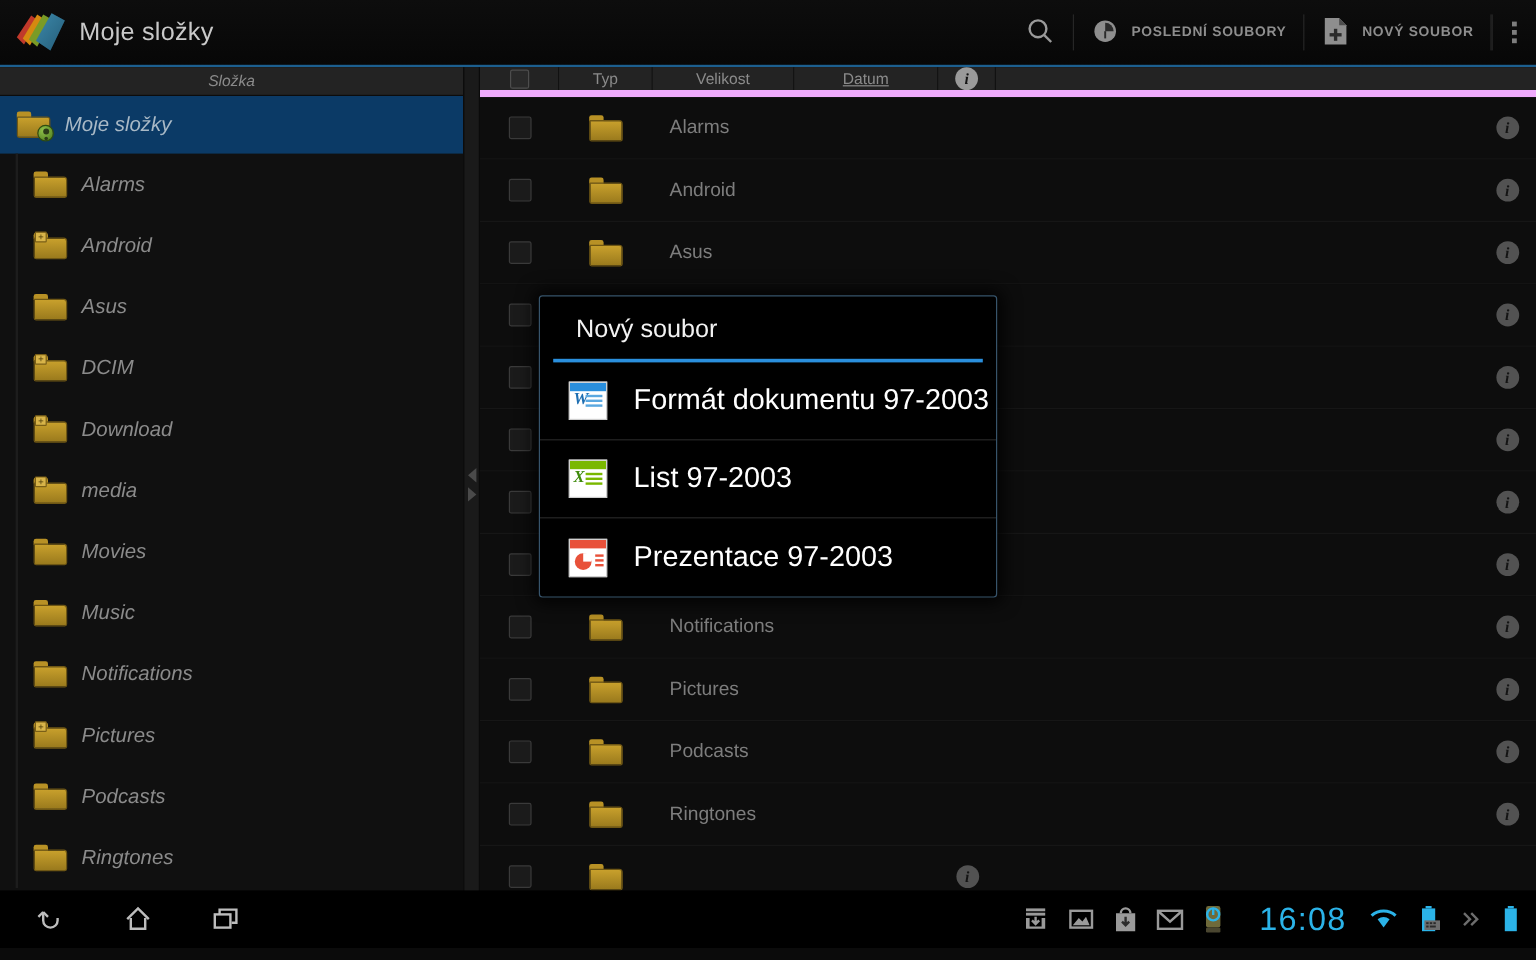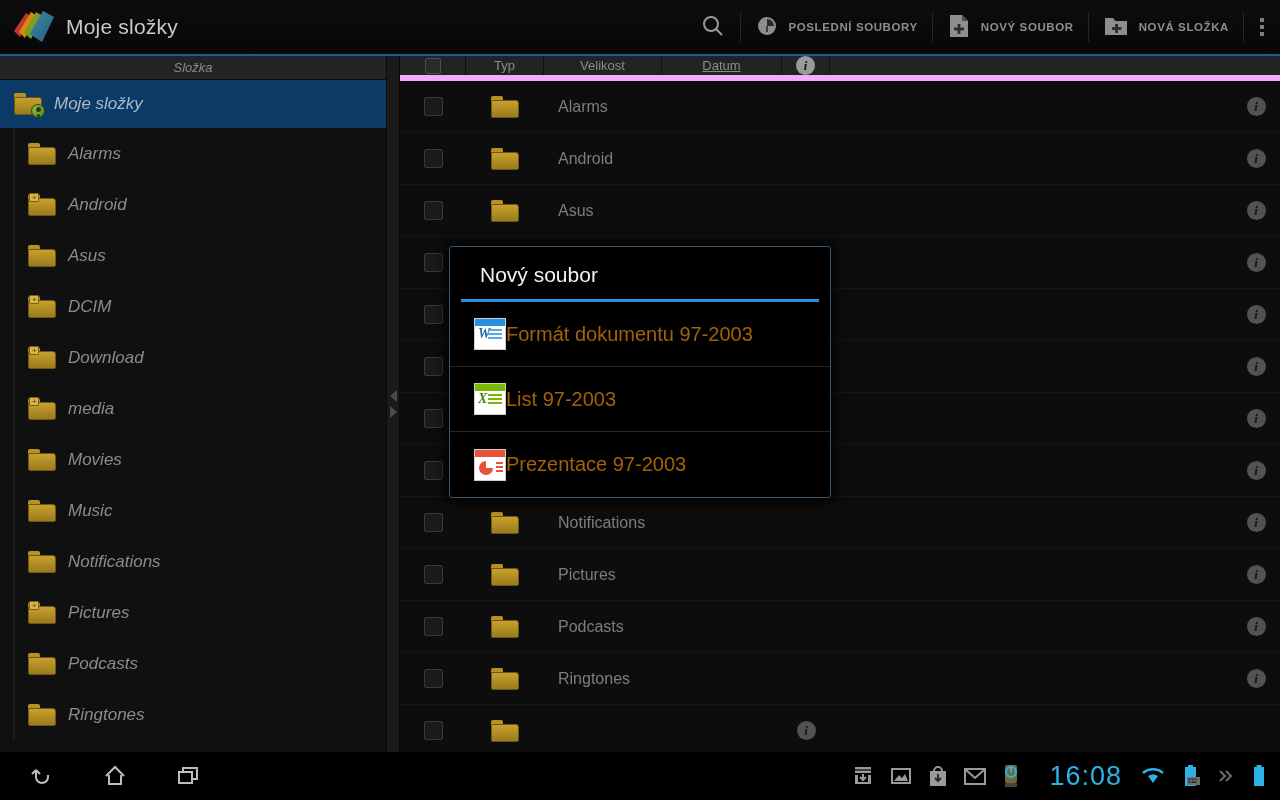--- a/index.html
+++ b/index.html
@@ -133,21 +133,21 @@
     box-shadow:0 0 14px 4px rgba(0,0,0,.85);
     z-index:30;
   }
   .dlg-title { font-size:21px; color:#f2f2f2; padding:16px 0 12px 30px; }
   .dlg-rule { height:3px; background:#2a8fdd; margin:0 11px; }
   .dlg-item {
     display:flex; align-items:center; height:65px; padding-left:24px;
     border-bottom:1px solid #262626;
   }
   .dlg-item:last-child { border-bottom:none; }
-  .dlg-item .lbl { font-size:20px; color:#a16207; }
+  .dlg-item .lbl { font-size:24px; color:#ffffff; margin-left:22px; }
 
   
   .oicon { width:32px; height:32px; background:#fff; border:1px solid #cfcfcf; position:relative; overflow:hidden; flex:0 0 auto; }
   .oicon .bar { position:absolute; left:0; top:0; right:0; height:7px; }
   .oicon .glyph {
     position:absolute; left:3px; top:7px; font-size:14px; font-weight:bold;
     font-family:"Liberation Serif", serif; font-style:italic;
   }
   .oicon .lines { position:absolute; left:13px; top:10px; right:3px; }
   .oicon .lines i { display:block; height:2px; margin-bottom:2px; }
@@ -158,21 +158,21 @@
   .picon .bar { background:#e8513a; }
   .picon .pie {
     position:absolute; left:4px; top:11px; width:14px; height:14px; border-radius:50%;
     background:#e8513a;
   }
   .picon .pie::after{ content:""; position:absolute; left:7px; top:0; width:7px; height:7px; background:#fff; }
   .picon .lines { left:21px; top:12px; right:2px; }
   .picon .lines i { background:#e8513a; }
 
   
-  .sysbar { position:absolute; bottom:0; left:0; width:1280px; height:48px; background:#000; display:flex; align-items:center; }
+  .sysbar { position:absolute; bottom:10px; left:0; width:1280px; height:48px; background:#000; display:flex; align-items:center; }
   .nav-btns { display:flex; align-items:center; gap:44px; margin-left:26px; }
   .nav-btns svg { display:block; }
   .tray { margin-left:auto; display:flex; align-items:center; gap:14px; padding-right:12px; }
   .clock { color:#2bb3e8; font-size:27px; letter-spacing:1px; margin:0 4px 0 14px; }
   .tray svg { display:block; }
 </style>
 </head>
 <body>
 
 <div class="screen">
@@ -221,30 +221,20 @@
           <svg width="24" height="26" viewBox="0 0 24 26">
             <path d="M3 2 h12 l6 6 v16 h-18 z" fill="#8e8e8e"></path>
             <path d="M15 2 v6 h6 z" fill="#4d4d4d"></path>
             <rect x="10.6" y="11" width="2.8" height="10" fill="#2b2b2b"></rect>
             <rect x="7" y="14.6" width="10" height="2.8" fill="#2b2b2b"></rect>
           </svg>
         </span>
         <span class="lbl">NOVÝ SOUBOR</span>
       </div>
       <div class="ab-sep"></div>
-      <div class="ab-btn">
-        <span>
-          <svg width="26" height="24" viewBox="0 0 26 24">
-            <path d="M2 4 h8 l2.5 3 h11.5 v14 h-22 z" fill="#8e8e8e"></path>
-            <rect x="12.2" y="10" width="2.8" height="9" fill="#2b2b2b"></rect>
-            <rect x="9" y="13.1" width="9.4" height="2.8" fill="#2b2b2b"></rect>
-          </svg>
-        </span>
-        <span class="lbl">NOVÁ SLOŽKA</span>
-      </div>
       <div class="ab-sep"></div>
       <div class="ab-overflow">
         <i></i>
           <i></i>
           <i></i>
       </div>
     </div>
   </div>
   <div class="ab-underline"></div>
 

